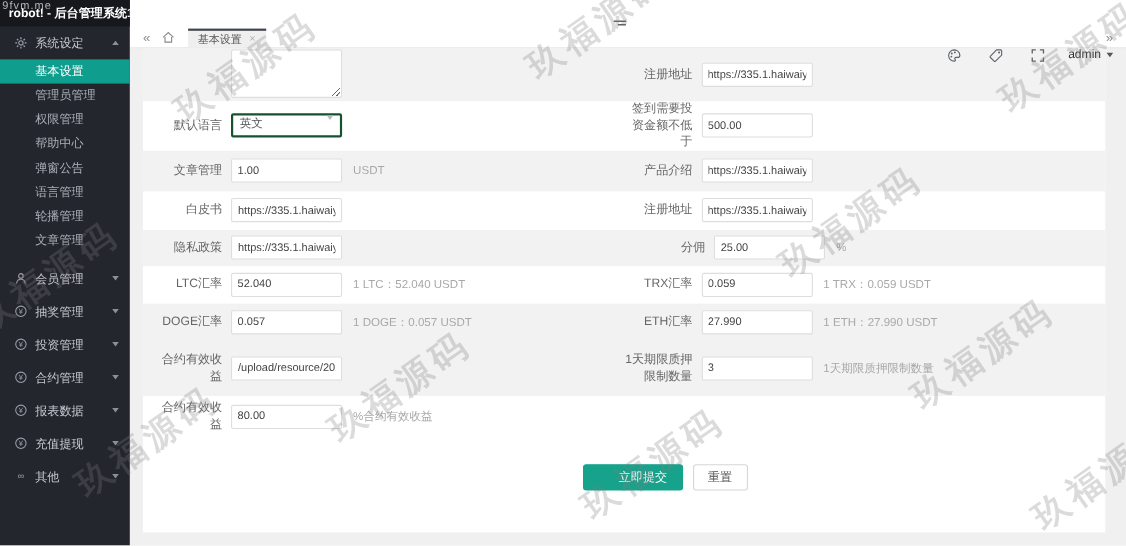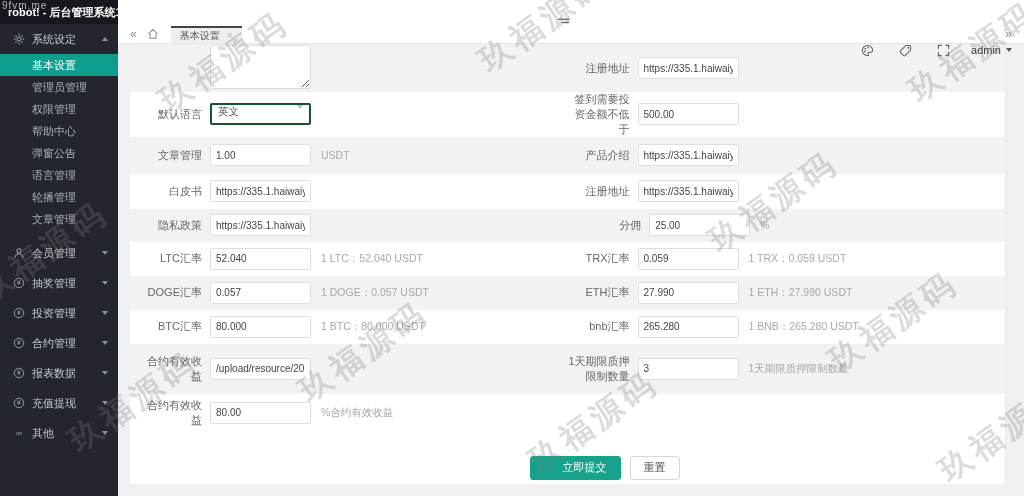--- a/index.html
+++ b/index.html
@@ -321,32 +321,20 @@
             <div class="lbl">DOGE汇率</div>
             <div class="ctrl"><input class="ipt" value="0.057" style=""></div>
             <span class="after">1 DOGE：0.057 USDT</span>
           </div>
           <div class="cell rcell">
             <div class="lbl">ETH汇率</div>
             <div class="ctrl"><input class="ipt" value="27.990" style=""></div>
             <span class="after">1 ETH：27.990 USDT</span>
           </div>
         </div>
-        <div class="row" style="min-height: 34px;">
-          <div class="cell">
-            <div class="lbl">BTC汇率</div>
-            <div class="ctrl"><input class="ipt" value="80.000" style=""></div>
-            <span class="after">1 BTC：80.000 USDT</span>
-          </div>
-          <div class="cell rcell">
-            <div class="lbl">bnb汇率</div>
-            <div class="ctrl"><input class="ipt" value="265.280" style=""></div>
-            <span class="after">1 BNB：265.280 USDT</span>
-          </div>
-        </div>
         <div class="row stripe" style="min-height: 50px;">
           <div class="cell">
             <div class="lbl">合约有效收益</div>
             <div class="ctrl"><input class="ipt" value="/upload/resource/2023032119313" style=""></div>
           </div>
           <div class="cell rcell">
             <div class="lbl">1天期限质押限制数量</div>
             <div class="ctrl"><input class="ipt" value="3" style=""></div>
             <span class="after">1天期限质押限制数量</span>
           </div>

